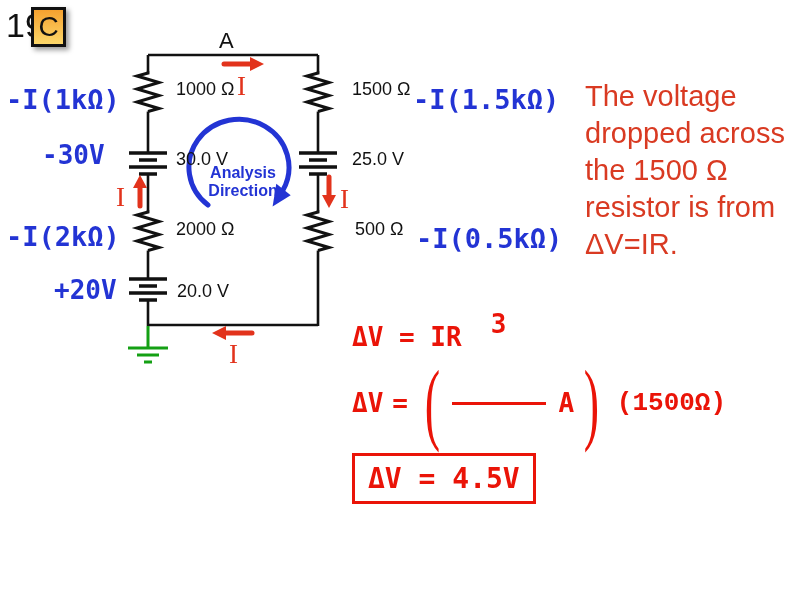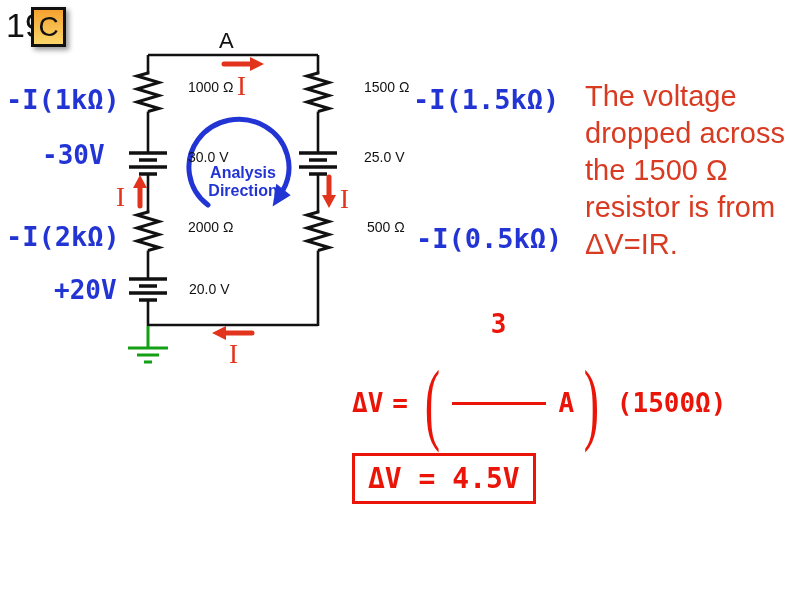--- a/index.html
+++ b/index.html
@@ -27,39 +27,39 @@
          box-shadow:3px 3px 5px rgba(0,0,0,.40);
          display:flex;align-items:center;justify-content:center;
          font-size:28px;color:#111;}
   .note{left:504px;top:15px;font-size:29px;color:var(--red_text);white-space:nowrap;}
   .node-a{left:219px;top:28px;font-size:22px;color:var(--ink);}
 
   .kvl{font-family:"DejaVu Sans Mono",monospace;font-weight:bold;color:var(--blue);
        white-space:nowrap;line-height:1.1;}
   .kvl.r{font-size:27px;margin-top:9px;}
   .kvl.v{font-size:26px;}
-  .val{font-size:14px;color:var(--ink);white-space:nowrap;margin-left:12px;}
+  .val{font-size:18px;color:var(--ink);white-space:nowrap;}
   .serif-i{font-family:"Liberation Serif",serif;font-size:27px;color:var(--red_arrow);}
   .analysis{left:197px;top:164px;width:92px;text-align:center;font-size:16px;
             font-weight:bold;color:var(--blue);line-height:18px;}
 
   .para{left:585px;top:78px;width:220px;font-size:29px;line-height:37px;
         color:var(--red_text);}
 
   .eq{font-family:"DejaVu Sans Mono",monospace;font-weight:bold;color:var(--red_eq);
       white-space:pre;}
   .eq1{left:352px;top:322px;font-size:26px;}
   .eq2{left:352px;top:362px;height:82px;display:flex;align-items:center;font-size:26px;}
   .eq2 .sp{margin:0 9px;}
   .paren{font-family:"Liberation Serif",serif;font-weight:normal;font-size:92px;
          line-height:0.82;transform:scaleX(.5);color:var(--red_eq);}
   .frac{display:inline-block;text-align:center;margin:0 4px;}
   .frac .bar{border-top:3px solid var(--red_eq);margin:3px 0 2px 0;}
   .unit{margin:0 2px 0 9px;}
-  .factor{margin-left:10px;}
+  .factor{margin-left:10px;font-family:Liberation Mono, monospace;}
   .result-box{left:352px;top:453px;border:3px solid var(--red_eq);
               padding:6px 13px;font-size:28px;background:#fff;}
 </style>
 </head>
 <body>
 
 <div class="stage">
 
   <svg class="circuit" viewBox="0 0 800 600">
     <g>
@@ -146,20 +146,21 @@
   <div class="abs serif-i" style="left:340px;top:184px">I</div>
   <div class="abs serif-i" style="left:229px;top:339px">I</div>
 
   <div class="abs analysis">
     <div>Analysis</div>
     <div>Direction</div>
   </div>
 
   <div class="abs para">The voltage dropped across the 1500 Ω resistor is from ΔV=IR.</div>
 
+  <div class="abs eq eq1">ΔV = IR</div>
 
   <div class="abs eq eq2">
     <span>ΔV</span>
     <span class="sp">=</span>
     <span class="paren">(</span>
     <span class="frac">
       <span style="display:block">3</span>
       <span class="bar" style="display:block"></span>
       <span style="display:block">1000</span>
     </span>

